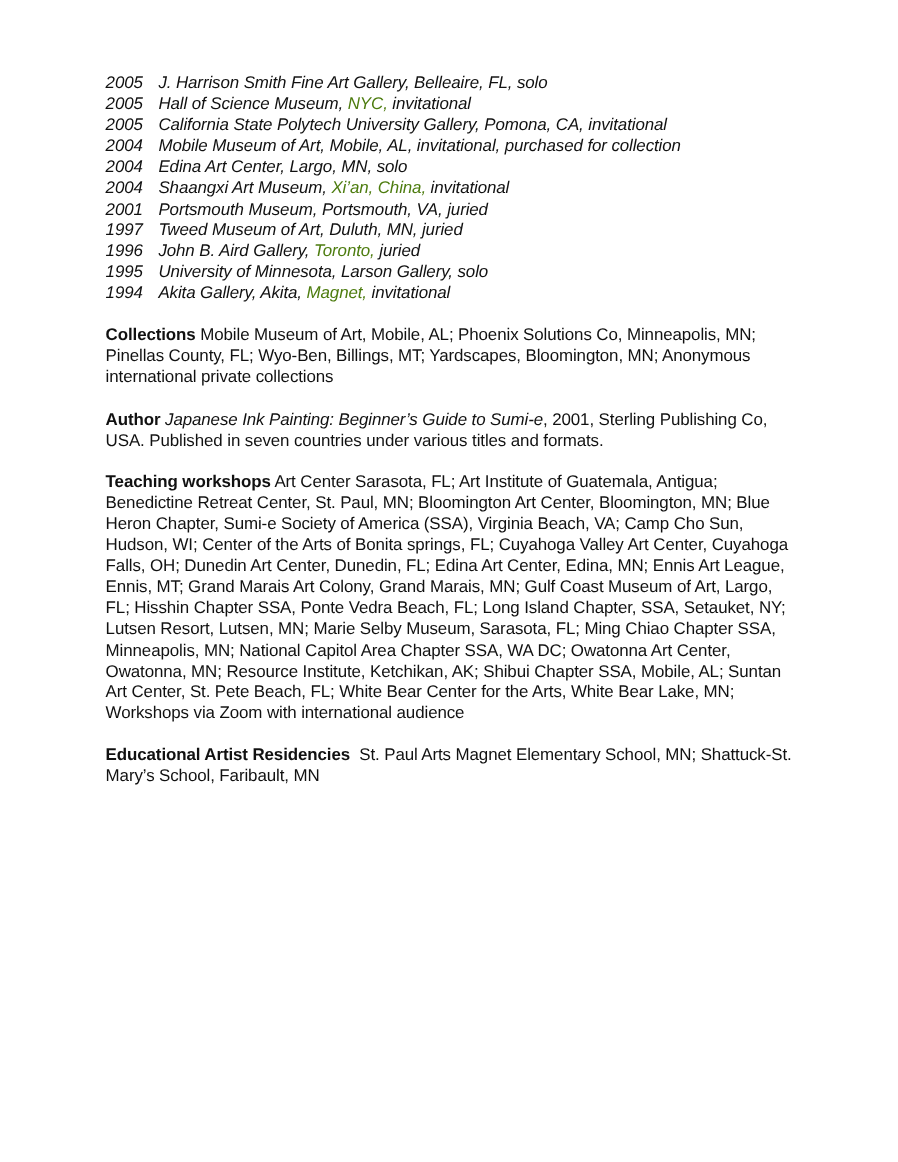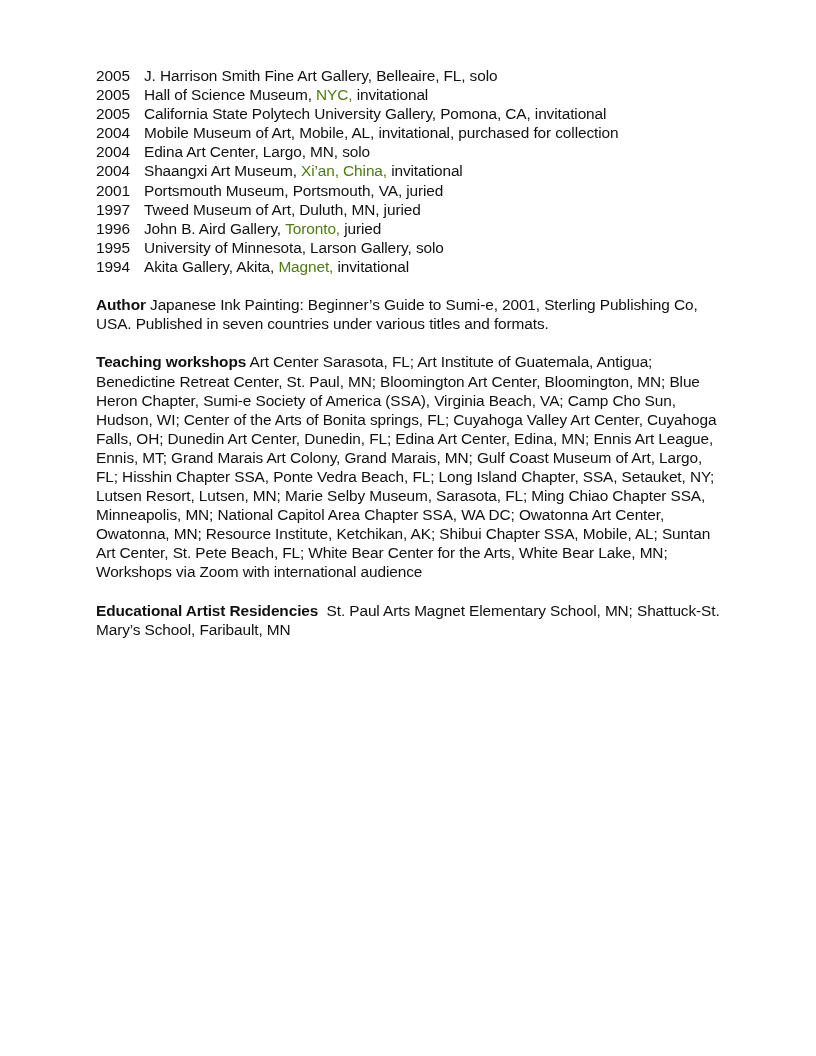--- a/index.html
+++ b/index.html
@@ -3,26 +3,26 @@
   <meta charset="utf-8">
   <style>
     html, body { margin: 0; padding: 0; background: #ffffff; }
     body { width: 816px; height: 1056px; position: relative; overflow: hidden; }
     .page {
       position: absolute; left: 96px; top: 66px; width: 630px;
       font-family: "Liberation Sans", sans-serif;
       font-size: 15.4px; line-height: 19.1px; color: #111111;
       letter-spacing: -0.1px;
     }
-    .ex-row { display: flex; white-space: nowrap; }
+    .ex-row { display: flex; white-space: nowrap; font-style: italic; }
     .ex-year { width: 48px; flex: none; }
     .red { color: #4d7c0f; }
     .section { margin-top: 19.1px; }
     .label { font-weight: bold; }
-    .italic { }
+    .italic { font-style: italic; }
   </style>
 </head>
 <body>
 
 <div class="page">
   <div>
     <div class="ex-row">
         <span class="ex-year">2005</span>
         <span>J. Harrison Smith Fine Art Gallery, Belleaire, FL, solo</span>
       </div>
@@ -69,19 +69,20 @@
         <span>University of Minnesota, Larson Gallery, solo</span>
       </div>
     <div class="ex-row">
         <span class="ex-year">1994</span>
         <span style="white-space:pre">Akita Gallery, Akita, </span>
         <span class="red">Magnet,</span>
         <span style="white-space:pre"> invitational</span>
       </div>
   </div>
 
+  <p class="section" style="margin-bottom:0"><span class="label">Collections</span><span> Mobile Museum of Art, Mobile, AL; Phoenix Solutions Co, Minneapolis, MN;  Pinellas County, FL; Wyo-Ben, Billings, MT; Yardscapes, Bloomington, MN; Anonymous international private collections</span></p>
 
   <p class="section" style="margin-bottom:0"><span class="label">Author</span> <span class="italic">Japanese Ink Painting: Beginner’s Guide to Sumi-e</span><span>, 2001, Sterling Publishing Co, USA. Published in seven countries under various titles and formats.</span></p>
 
   <p class="section" style="margin-bottom:0"><span class="label">Teaching workshops</span><span> Art Center Sarasota, FL; Art Institute of Guatemala, Antigua; Benedictine Retreat Center, St. Paul, MN; Bloomington Art Center, Bloomington, MN; Blue Heron Chapter, Sumi-e Society of America (SSA), Virginia Beach, VA; Camp Cho Sun, Hudson, WI; Center of the Arts of Bonita springs, FL; Cuyahoga Valley Art Center, Cuyahoga Falls, OH; Dunedin Art Center, Dunedin, FL; Edina Art Center, Edina, MN; Ennis Art League, Ennis, MT; Grand Marais Art Colony, Grand Marais, MN; Gulf Coast Museum of Art, Largo, FL; Hisshin Chapter SSA, Ponte Vedra Beach, FL; Long Island Chapter, SSA, Setauket, NY; Lutsen Resort, Lutsen, MN; Marie Selby Museum, Sarasota, FL; Ming Chiao Chapter SSA, Minneapolis, MN; National Capitol Area Chapter SSA, WA DC; Owatonna Art Center, Owatonna, MN; Resource Institute, Ketchikan, AK; Shibui Chapter SSA, Mobile, AL; Suntan Art Center, St. Pete Beach, FL; White Bear Center for the Arts, White Bear Lake, MN; Workshops via Zoom with international audience</span></p>
 
   <p class="section" style="margin-bottom:0"><span class="label">Educational Artist Residencies</span><span style="white-space:pre-wrap">  St. Paul Arts Magnet Elementary School, MN; Shattuck-St. Mary’s School, Faribault, MN</span></p>
 </div>
 
 </body></html>

